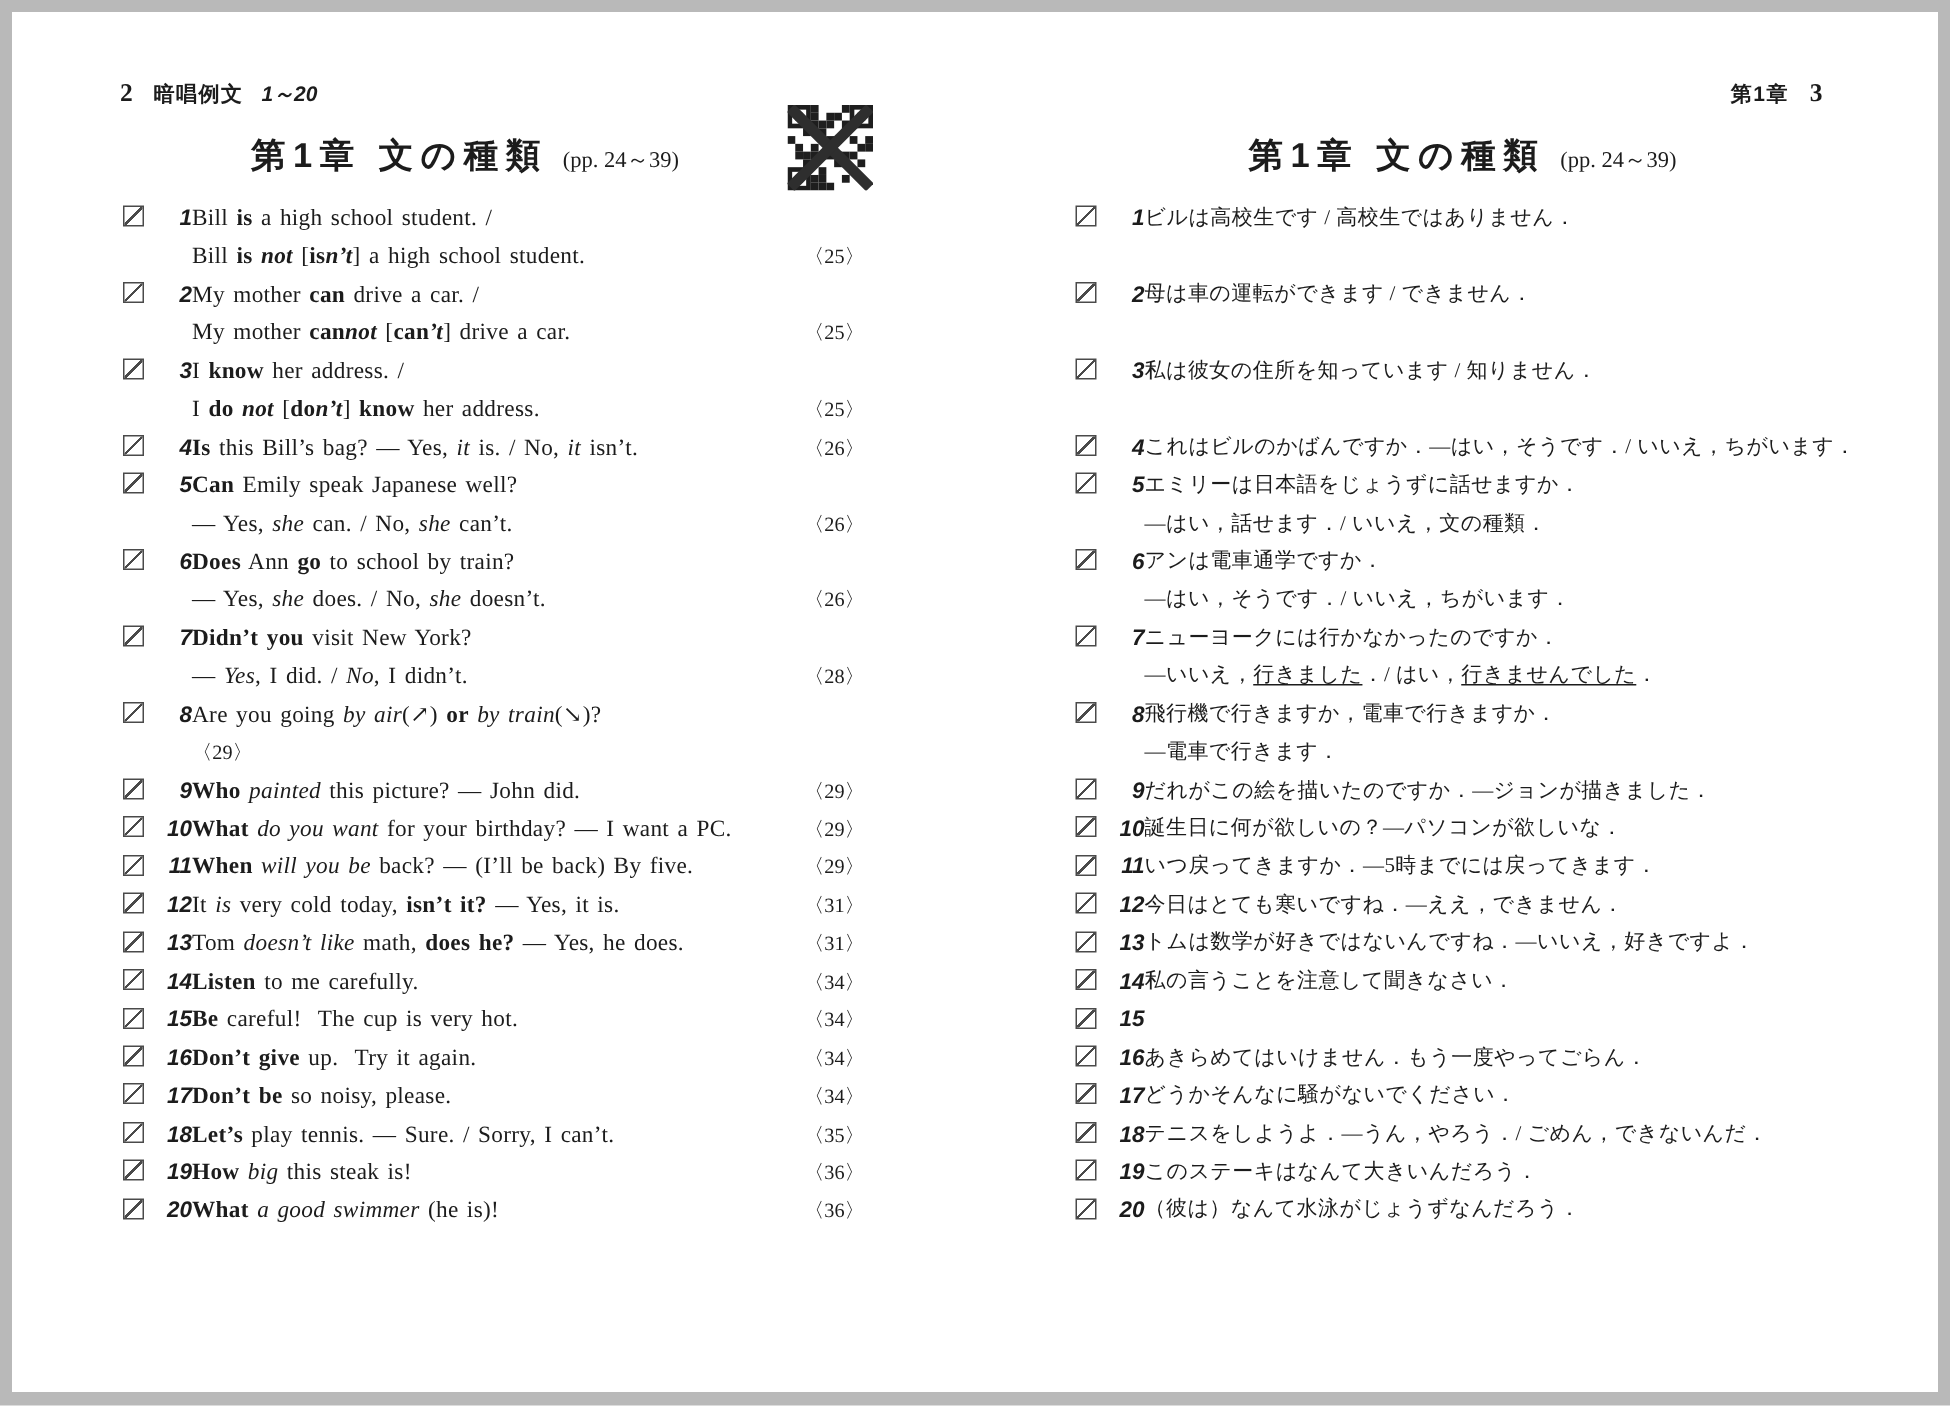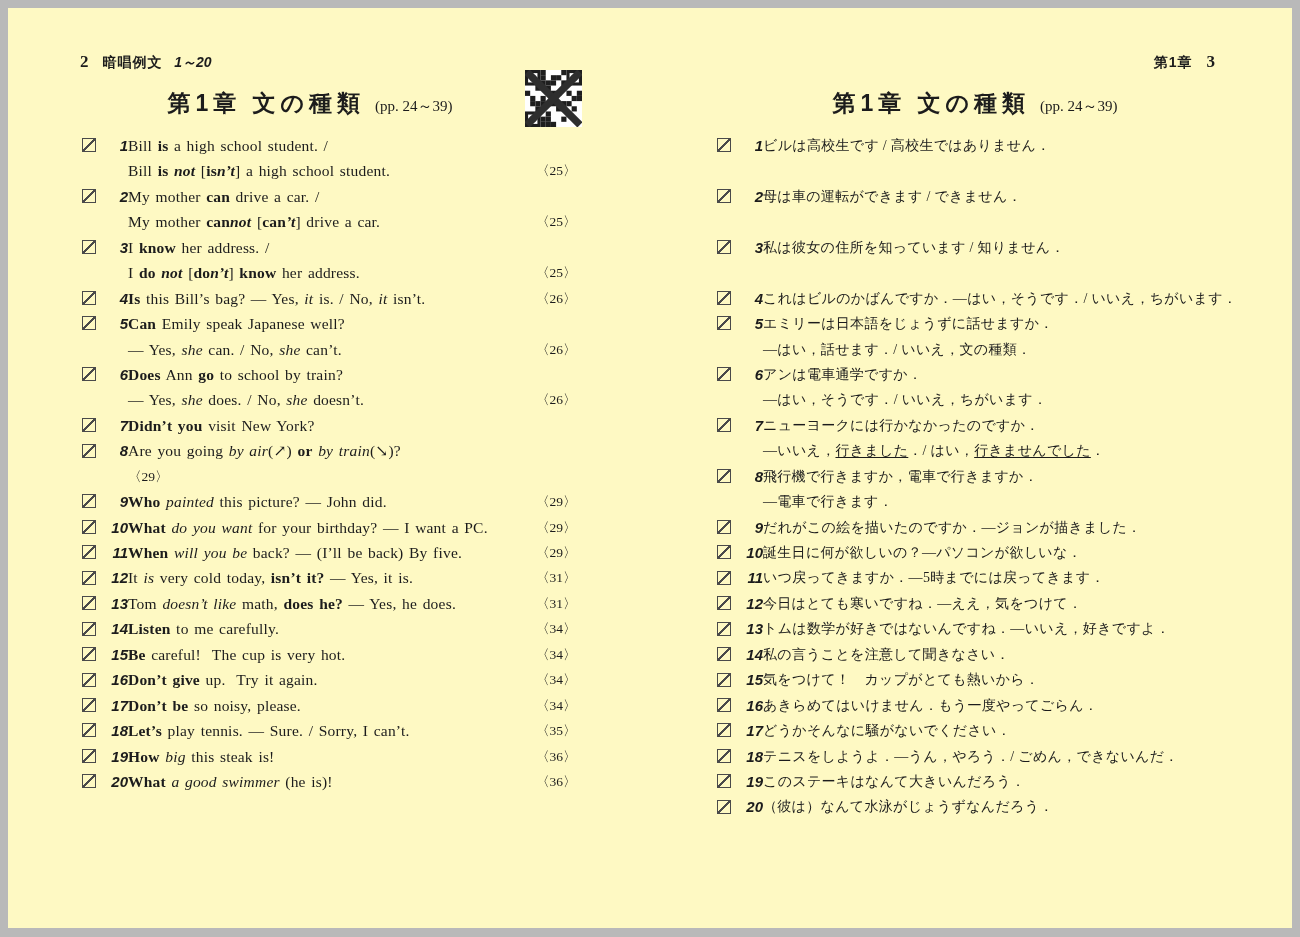--- a/index.html
+++ b/index.html
@@ -4,21 +4,21 @@
 <style>
   html,body{margin:0;padding:0;}
   body{
     width:1300px;height:937px;position:relative;overflow:hidden;
     background:#b9b9b9;
     font-family:"Liberation Serif","DejaVu Serif",serif;
     color:#1c1c1c;
   }
   .sheet{
     position:absolute;left:8px;top:8px;width:1284px;height:920px;
-    background:#fef9c3;
+    background:#ffffff;
   }
   .page{position:absolute;top:44px;height:840px;}
   .page-left{left:72px;width:502px;}
   .page-right{left:707px;width:520px;}
 
   .running-head{position:absolute;top:0;white-space:nowrap;
     font-family:"Liberation Sans","DejaVu Sans",sans-serif;font-size:14px;}
   .running-head.rh-left{left:0;}
   .running-head.rh-right{right:10px;text-align:right;}
   .pg-num{font-family:"Liberation Serif","DejaVu Serif",serif;
@@ -196,20 +196,26 @@
           <span class="cell-txt">— Yes, <i>she</i> does. / No, <i>she</i> doesn’t.</span>
           <span class="cell-ref">〈26〉</span>
         </div>
         <div class="row">
           <span class="cell-box"><span class="cbox"></span></span>
           <span class="cell-num">7</span>
           <span class="cell-txt"><b>Didn’t you</b> visit New York?</span>
           <span class="cell-ref"></span>
         </div>
         <div class="row">
+          <span class="cell-box"></span>
+          <span class="cell-num"></span>
+          <span class="cell-txt">— <i>Yes</i>, I did. / <i>No</i>, I didn’t.</span>
+          <span class="cell-ref">〈28〉</span>
+        </div>
+        <div class="row">
           <span class="cell-box"><span class="cbox"></span></span>
           <span class="cell-num">8</span>
           <span class="cell-txt">Are you going <i>by air</i>(↗) <b>or</b> <i>by train</i>(↘)?</span>
           <span class="cell-ref"></span>
         </div>
         <div class="row">
           <span class="cell-box"></span>
           <span class="cell-num"></span>
           <span class="cell-ref">〈29〉</span>
         </div>
@@ -372,36 +378,35 @@
           <span class="cell-txt">誕生日に何が欲しいの？―パソコンが欲しいな．</span>
         </div>
         <div class="row">
           <span class="cell-box"><span class="cbox"></span></span>
           <span class="cell-num">11</span>
           <span class="cell-txt">いつ戻ってきますか．―5時までには戻ってきます．</span>
         </div>
         <div class="row">
           <span class="cell-box"><span class="cbox"></span></span>
           <span class="cell-num">12</span>
-          <span class="cell-txt">今日はとても寒いですね．―ええ，気をつけて．</span>
+          <span class="cell-txt">今日はとても寒いですね．―ええ，できません．</span>
         </div>
         <div class="row">
           <span class="cell-box"><span class="cbox"></span></span>
           <span class="cell-num">13</span>
           <span class="cell-txt">トムは数学が好きではないんですね．―いいえ，好きですよ．</span>
         </div>
         <div class="row">
           <span class="cell-box"><span class="cbox"></span></span>
           <span class="cell-num">14</span>
           <span class="cell-txt">私の言うことを注意して聞きなさい．</span>
         </div>
         <div class="row">
           <span class="cell-box"><span class="cbox"></span></span>
           <span class="cell-num">15</span>
-          <span class="cell-txt">気をつけて！　カップがとても熱いから．</span>
         </div>
         <div class="row">
           <span class="cell-box"><span class="cbox"></span></span>
           <span class="cell-num">16</span>
           <span class="cell-txt">あきらめてはいけません．もう一度やってごらん．</span>
         </div>
         <div class="row">
           <span class="cell-box"><span class="cbox"></span></span>
           <span class="cell-num">17</span>
           <span class="cell-txt">どうかそんなに騒がないでください．</span>

